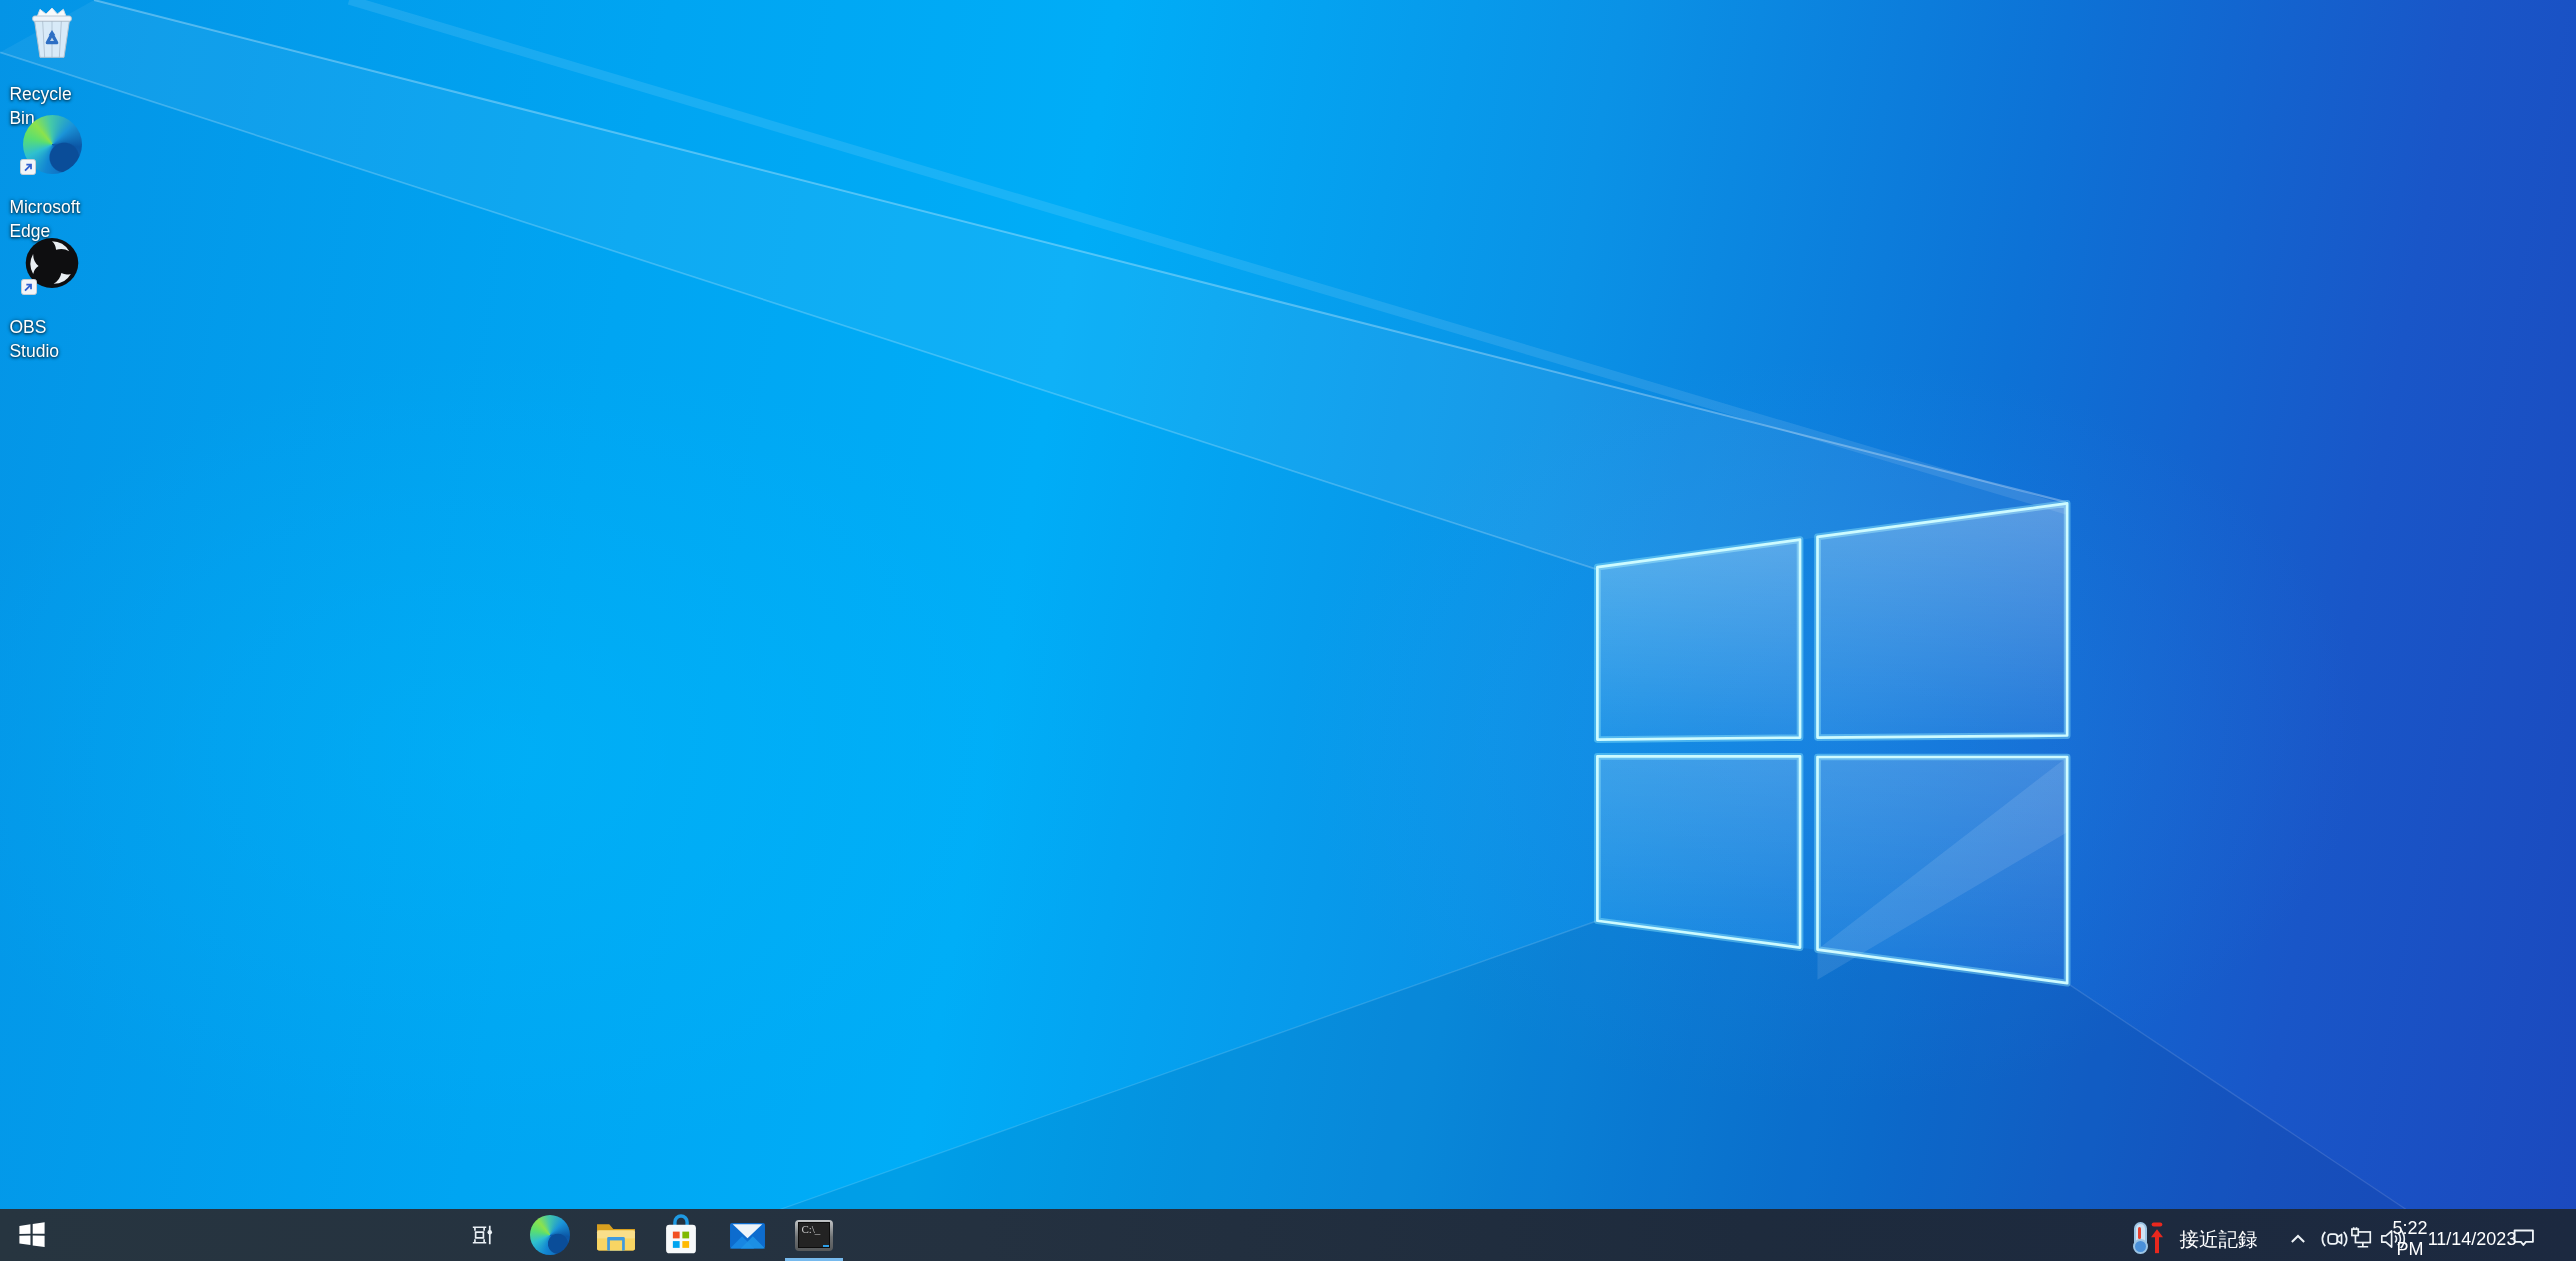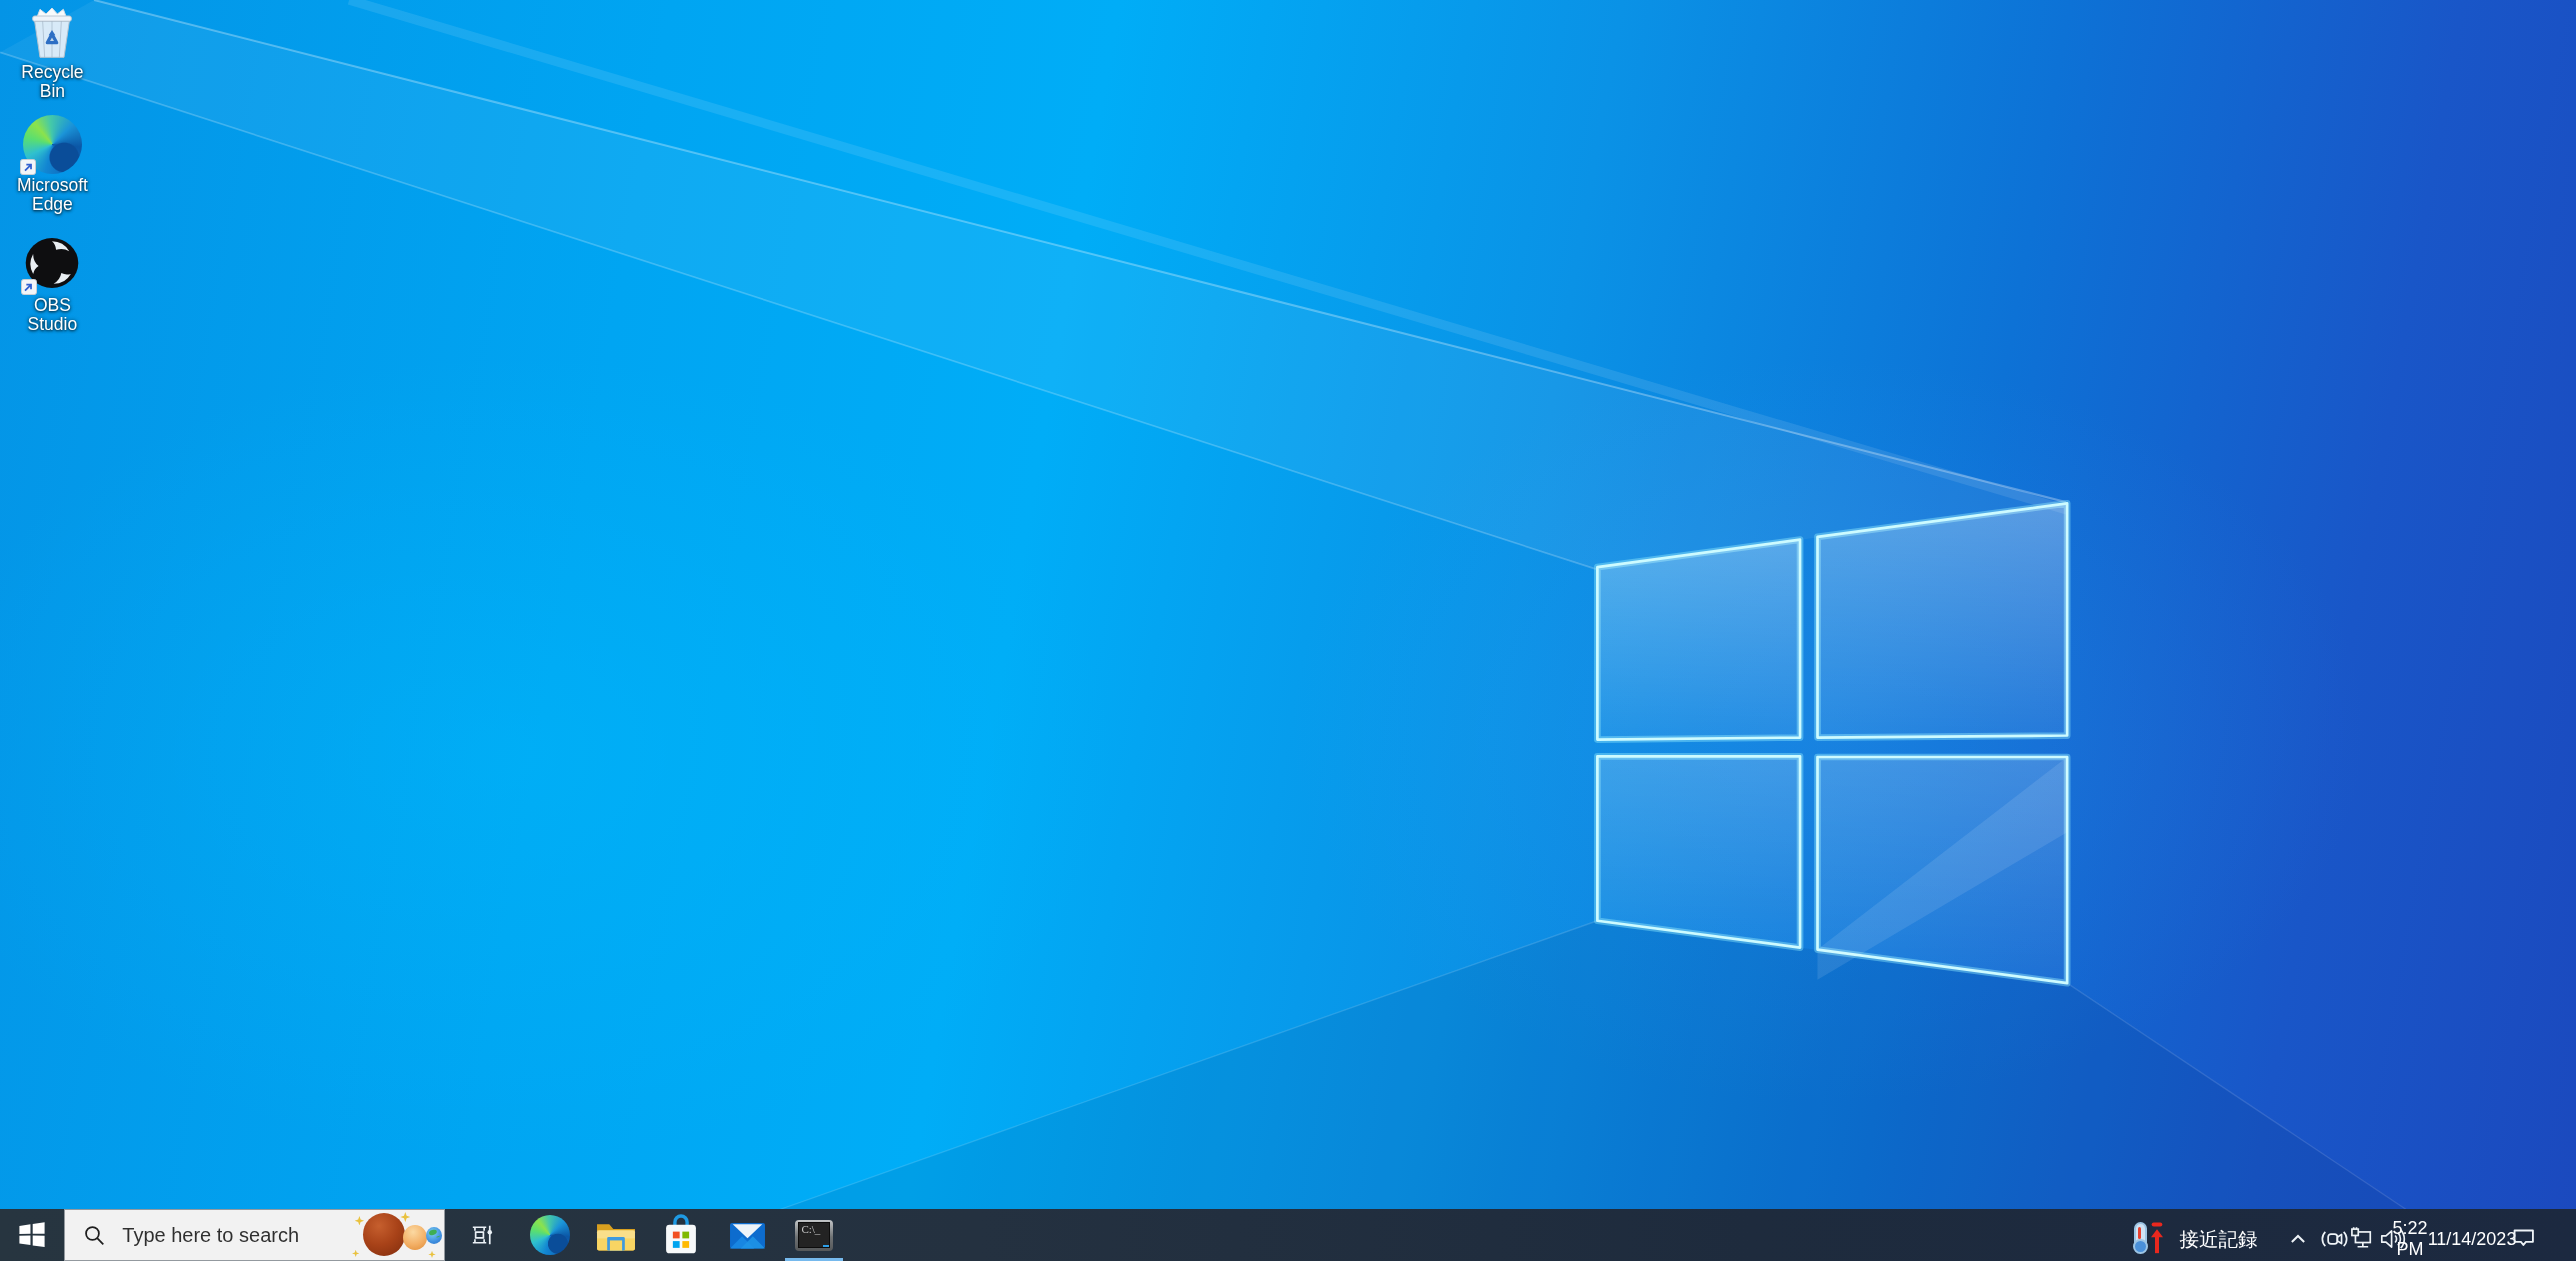--- a/index.html
+++ b/index.html
@@ -7,21 +7,21 @@
   #screen{position:relative;width:2576px;height:1261px;overflow:hidden;
     background:
       radial-gradient(ellipse 1007px 671px at 20% 60%, rgba(0,195,255,.30), rgba(0,195,255,0) 60%),
       radial-gradient(ellipse 873px 604px at 71% 58%, rgba(80,170,255,.18), rgba(80,170,255,0) 62%),
       linear-gradient(100deg,#0494e6 0%,#00a5f2 24%,#00adf7 40%,#0a92e6 58%,#0d72d6 74%,#1956c8 88%,#1b49be 100%);}
   
   .wallpaper{position:absolute;inset:0;}
   
   .desk-icon{position:absolute;width:86px;left:9.4px;display:flex;flex-direction:column;align-items:center;cursor:default;}
   .desk-icon .art{position:relative;}
-  .desk-icon .lbl{margin-top:2px;color:#fff;font-size:17.5px;line-height:19px;text-align:center;
+  .desk-icon .lbl{margin-top:21px;color:#fff;font-size:17.5px;line-height:24px;
     text-shadow:0 1.3px 2.7px rgba(0,0,0,.8),0 0 4px rgba(0,0,0,.45);}
   .shortcut-badge{position:absolute;left:-2.7px;bottom:-1.3px;width:16px;height:16px;background:#f2f5f8;border:0.7px solid #c8cdd2;border-radius:2.7px;display:flex;align-items:center;justify-content:center;}
   .edge-logo{border-radius:50%;
     background:
       radial-gradient(circle at 70% 72%, #0a4d99 0 24%, rgba(10,77,153,0) 26%),
       conic-gradient(from 140deg at 50% 50%, #0d62b8 0deg,#1286d2 55deg,#2fc0cf 105deg,#59de71 145deg,#8ce24c 180deg,#45c9a8 215deg,#1b94d8 265deg,#0b57a6 315deg,#0d62b8 360deg);}
   
   .watermark{position:absolute;left:2151px;top:1085px;}
   .watermark .l1{font-size:25px;color:rgba(226,233,240,.58);}
   .watermark .l2{font-size:19.5px;color:rgba(226,233,240,.66);margin-top:8px;}
@@ -149,36 +149,20 @@
 
     <div class="tb-btn start-btn">
       <svg width="28" height="25.5" viewBox="0 0 40 36" fill="#ffffff">
         <polygon points="2,5.4 17.8,3.1 17.8,16.6 2,16.9"></polygon>
         <polygon points="21,2.6 38,0.3 38,16.4 21,16.5"></polygon>
         <polygon points="2,19.3 17.8,19.1 17.8,32.8 2,30.5"></polygon>
         <polygon points="21,19.1 38,19.3 38,35.5 21,33.2"></polygon>
       </svg>
     </div>
 
-    <div class="searchbox">
-      <svg class="mag" width="23" height="23" viewBox="0 0 34 34">
-        <circle cx="14" cy="14" r="9.5" stroke="#1f1f1f" stroke-width="2.6" fill="none"></circle>
-        <line x1="21" y1="21" x2="30" y2="30" stroke="#1f1f1f" stroke-width="2.6"></line>
-      </svg>
-      <input type="text" placeholder="Type here to search" style="">
-      <div class="planets">
-        <div class="spark" style="left:5.4px;top:5.4px;width:9.4px;height:9.4px;"></div>
-        <div class="planet mars"></div>
-        <div class="spark" style="left:51px;top:1.3px;width:10px;height:10px;"></div>
-        <div class="planet orange"></div>
-        <div class="planet earth"></div>
-        <div class="spark" style="left:2.7px;top:39px;width:7.4px;height:7.4px;"></div>
-        <div class="spark" style="left:79px;top:40px;width:7.4px;height:7.4px;"></div>
-      </div>
-    </div>
 
     <div class="tb-btn app-btn" style="left:449px;">
       <svg width="24" height="24" viewBox="0 0 34 34" stroke="#eaf0f5" stroke-width="2.4" fill="none">
         <path d="M4,6 H23 M7,6 V11 M20,6 V11 M7,28 V23 M20,28 V23 M4,28 H23 M8,13 H19 V21 H8 Z M28,4 V30"></path>
         <circle cx="28" cy="13" r="3.2" fill="#eaf0f5" stroke="none"></circle>
       </svg>
     </div>
 
     <div class="tb-btn app-btn" style="left:517px;">
       <div class="edge-logo" style="width:40px;height:40px;"></div>

